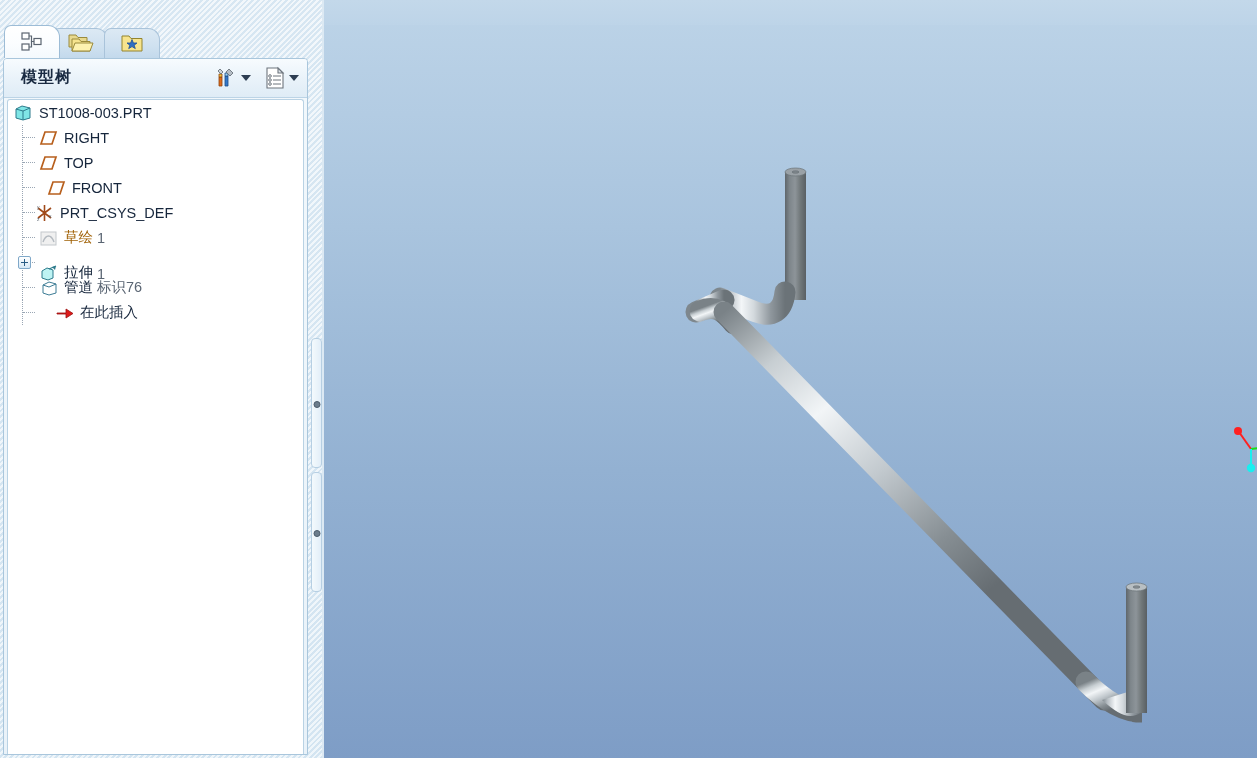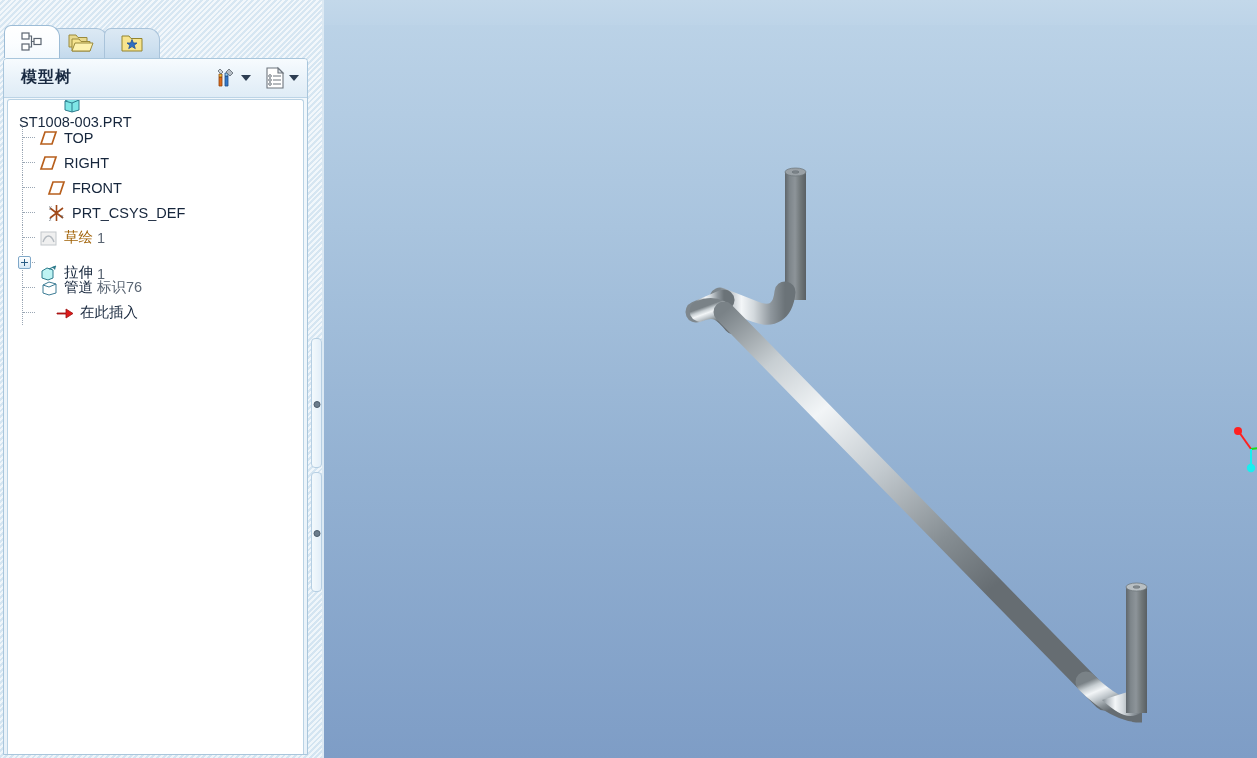--- a/index.html
+++ b/index.html
@@ -200,60 +200,60 @@
             <circle cx="6" cy="14" r="1.3" fill="none" stroke="#6d757d" stroke-width="1"></circle>
             <circle cx="6" cy="18" r="1.3" fill="none" stroke="#6d757d" stroke-width="1"></circle>
             <path d="M9 10 H17 M9 14 H17 M9 18 H17" stroke="#6d757d" stroke-width="1"></path>
           </svg>
           <span class="caret"></span>
         </div>
       </div>
 
       <div class="tree-box" id="tree-box">
           <div class="trow" style="padding-left: 6px;">
-            <div style="display: flex; align-items: center; margin-left: 0px; flex-direction: column;">
+            <div style="display: flex; align-items: center; margin-left: 0px;">
               <span class="ico"><svg width="19" height="18" viewBox="0 0 19 18">
                   <path d="M2 5 L8 2 L16 4 L16 14 L9 16 L2 14 Z" fill="#7fe6e6" stroke="#2d7b8c" stroke-width="1"></path>
                   <path d="M2 5 L9 7 L16 4" fill="none" stroke="#2d7b8c" stroke-width="1"></path>
                   <path d="M9 7 L9 16" fill="none" stroke="#2d7b8c" stroke-width="1"></path>
                 </svg></span>
               <span class="lbl">ST1008-003.PRT</span>
             </div>
           </div>
           <div class="trow" style="padding-left: 4px;">
             <div class="guide"></div>
             <div class="dash"></div>
             <div style="display: flex; align-items: center; margin-left: 27px;">
               <span class="ico"><svg width="19" height="18" viewBox="0 0 19 18">
                   <path d="M6 3 L17 3 L13 15 L2 15 Z" fill="none" stroke="#b8601e" stroke-width="1.7"></path>
                 </svg></span>
+              <span class="lbl">RIGHT</span>
+            </div>
+          </div>
+          <div class="trow" style="padding-left: 4px;">
+            <div class="guide"></div>
+            <div class="dash"></div>
+            <div style="display: flex; align-items: center; margin-left: 27px;">
+              <span class="ico"><svg width="19" height="18" viewBox="0 0 19 18">
+                  <path d="M6 3 L17 3 L13 15 L2 15 Z" fill="none" stroke="#b8601e" stroke-width="1.7"></path>
+                </svg></span>
               <span class="lbl">TOP</span>
             </div>
           </div>
-          <div class="trow" style="padding-left: 4px;">
+          <div class="trow" style="padding-left: 12px;">
             <div class="guide"></div>
             <div class="dash"></div>
             <div style="display: flex; align-items: center; margin-left: 27px;">
               <span class="ico"><svg width="19" height="18" viewBox="0 0 19 18">
                   <path d="M6 3 L17 3 L13 15 L2 15 Z" fill="none" stroke="#b8601e" stroke-width="1.7"></path>
                 </svg></span>
-              <span class="lbl">RIGHT</span>
-            </div>
-          </div>
-          <div class="trow" style="padding-left: 12px;">
-            <div class="guide"></div>
-            <div class="dash"></div>
-            <div style="display: flex; align-items: center; margin-left: 27px;">
-              <span class="ico"><svg width="19" height="18" viewBox="0 0 19 18">
-                  <path d="M6 3 L17 3 L13 15 L2 15 Z" fill="none" stroke="#b8601e" stroke-width="1.7"></path>
-                </svg></span>
               <span class="lbl">FRONT</span>
             </div>
           </div>
-          <div class="trow" style="padding-left: 12px;">
+          <div class="trow" style="padding-left: 0;">
             <div class="guide"></div>
             <div class="dash"></div>
             <div style="display: flex; align-items: center; margin-left: 27px;">
               <span class="ico"><svg width="19" height="18" viewBox="0 0 19 18">
                   <path d="M3 14 L16 4 M3 4 L16 14 M9.5 1 L9.5 17" stroke="#a04a1a" stroke-width="1.6" fill="none"></path>
                   <text x="2" y="5" font-size="5" fill="#5a6570">y</text>
                   <text x="2" y="17" font-size="5" fill="#5a6570">z</text>
                   <text x="14" y="14" font-size="5" fill="#5a6570">x</text>
                 </svg></span>
               <span class="lbl">PRT_CSYS_DEF</span>

